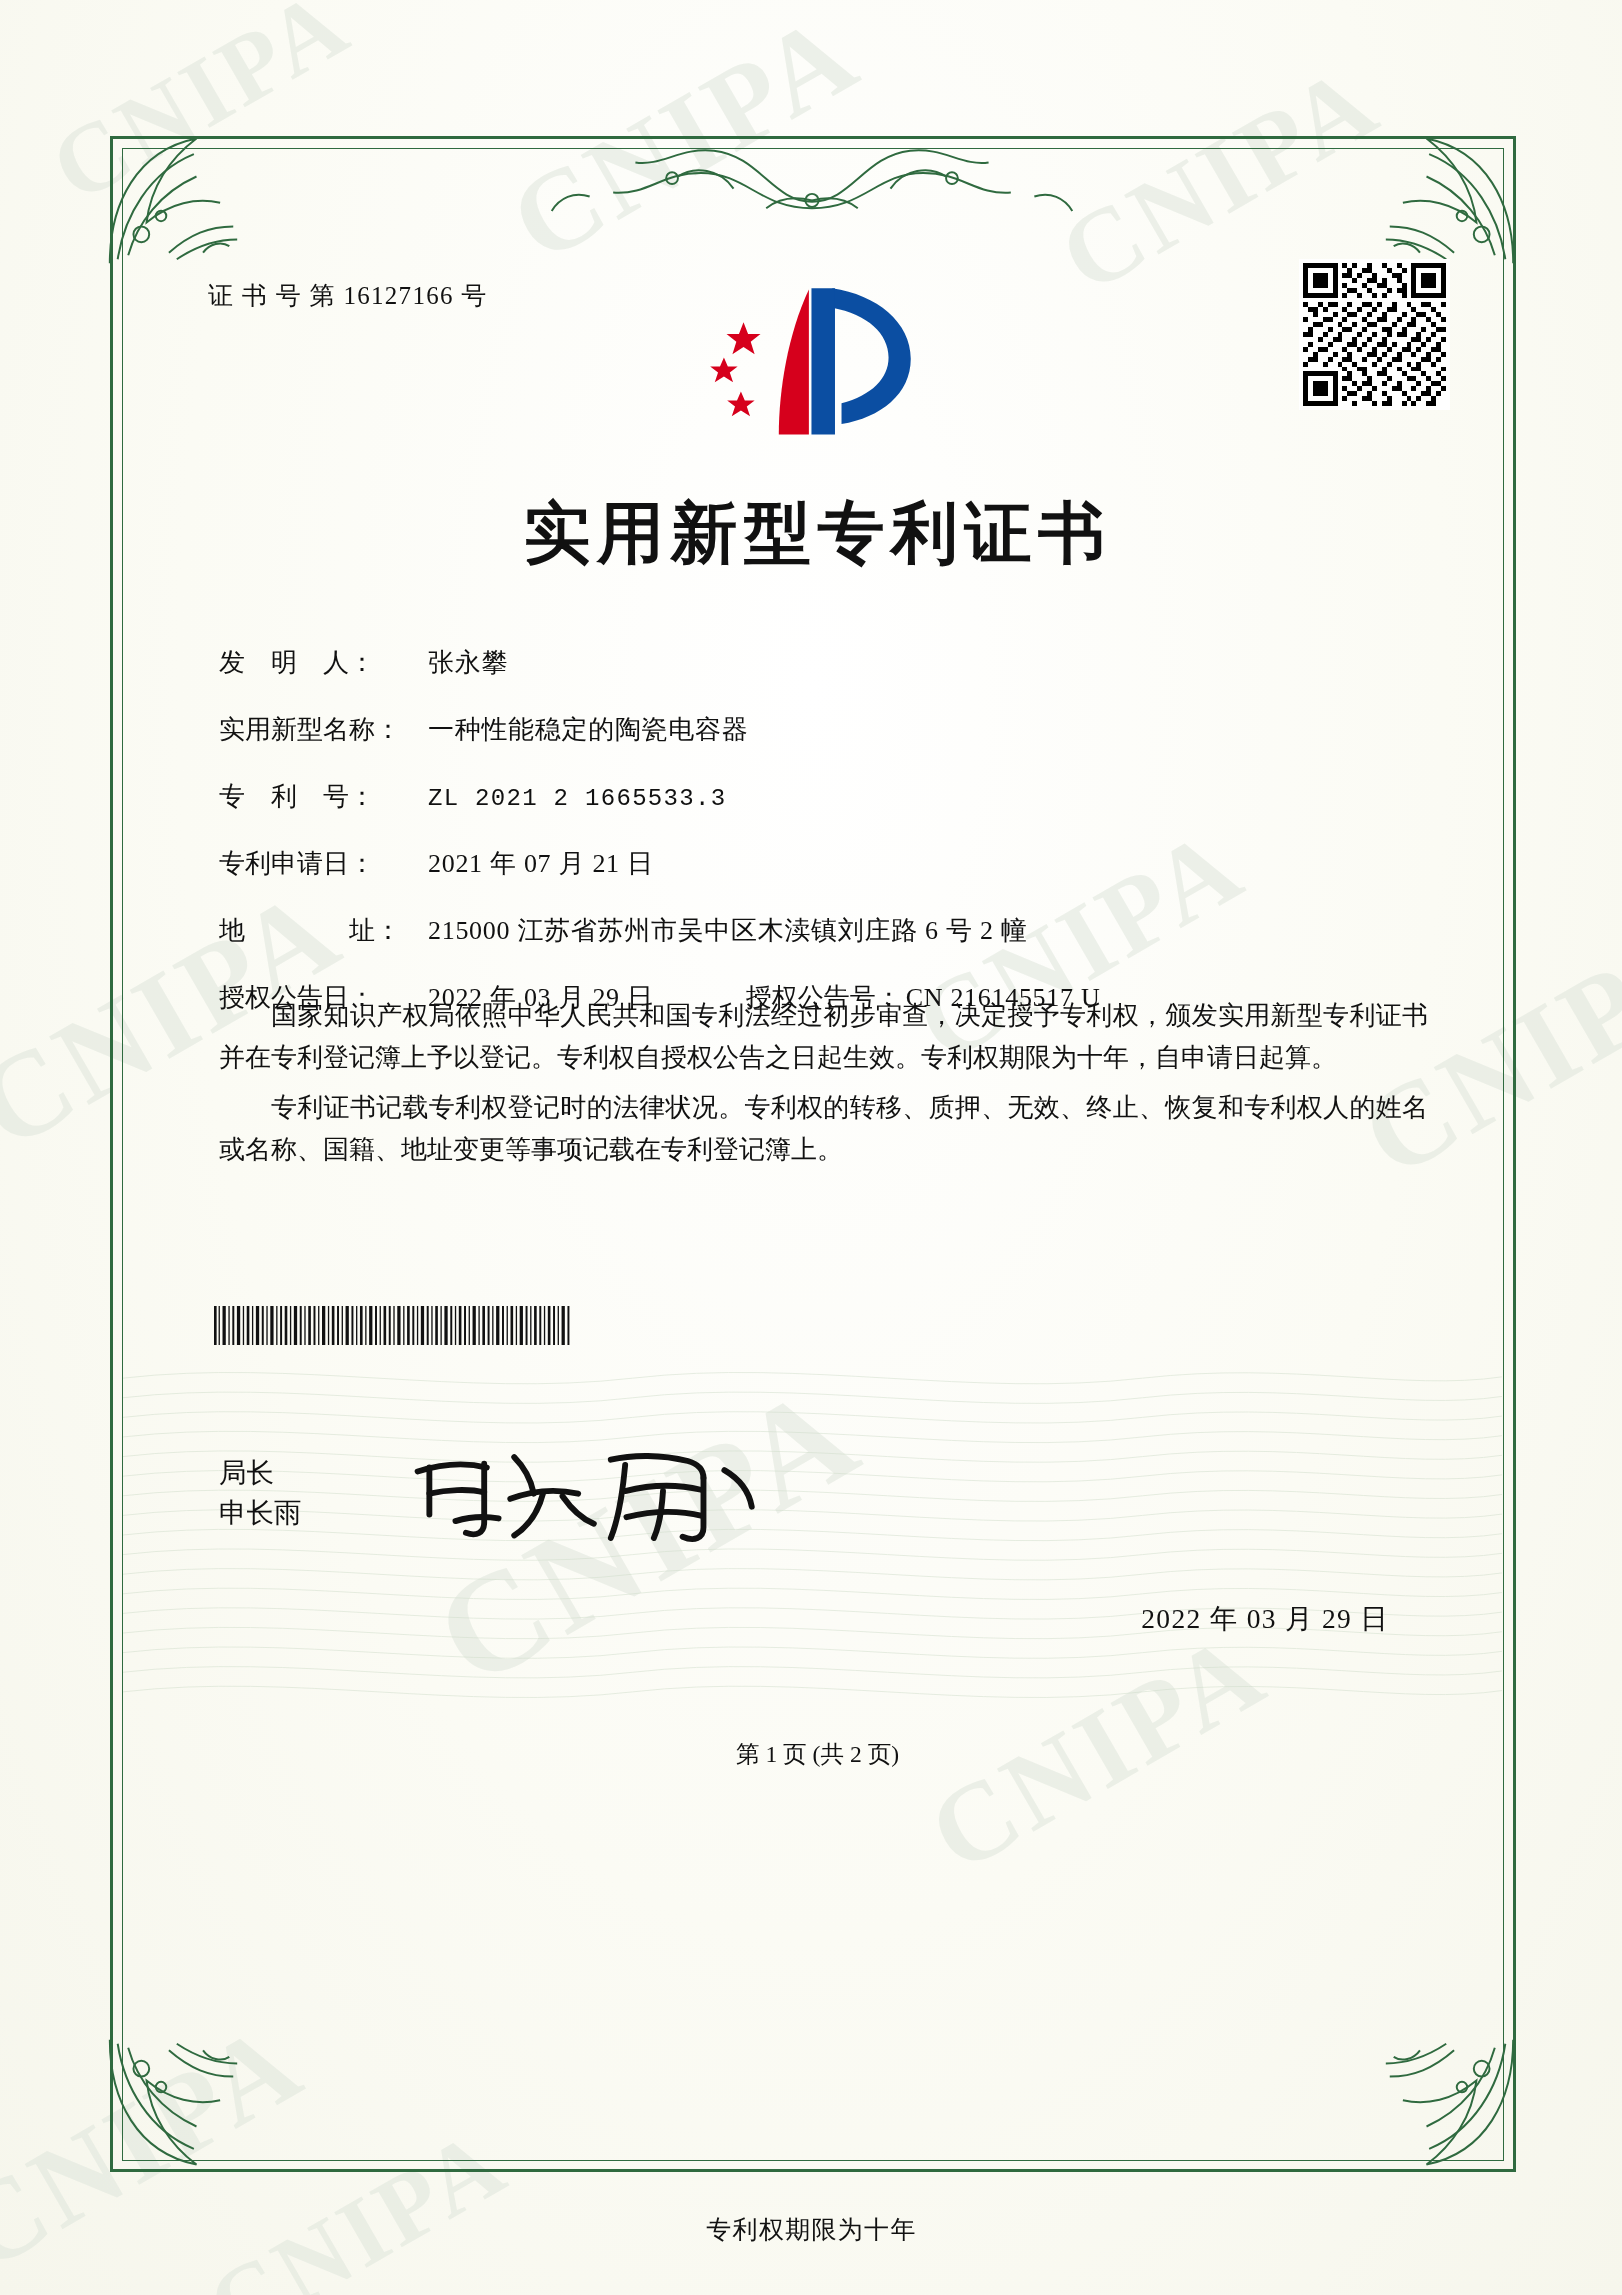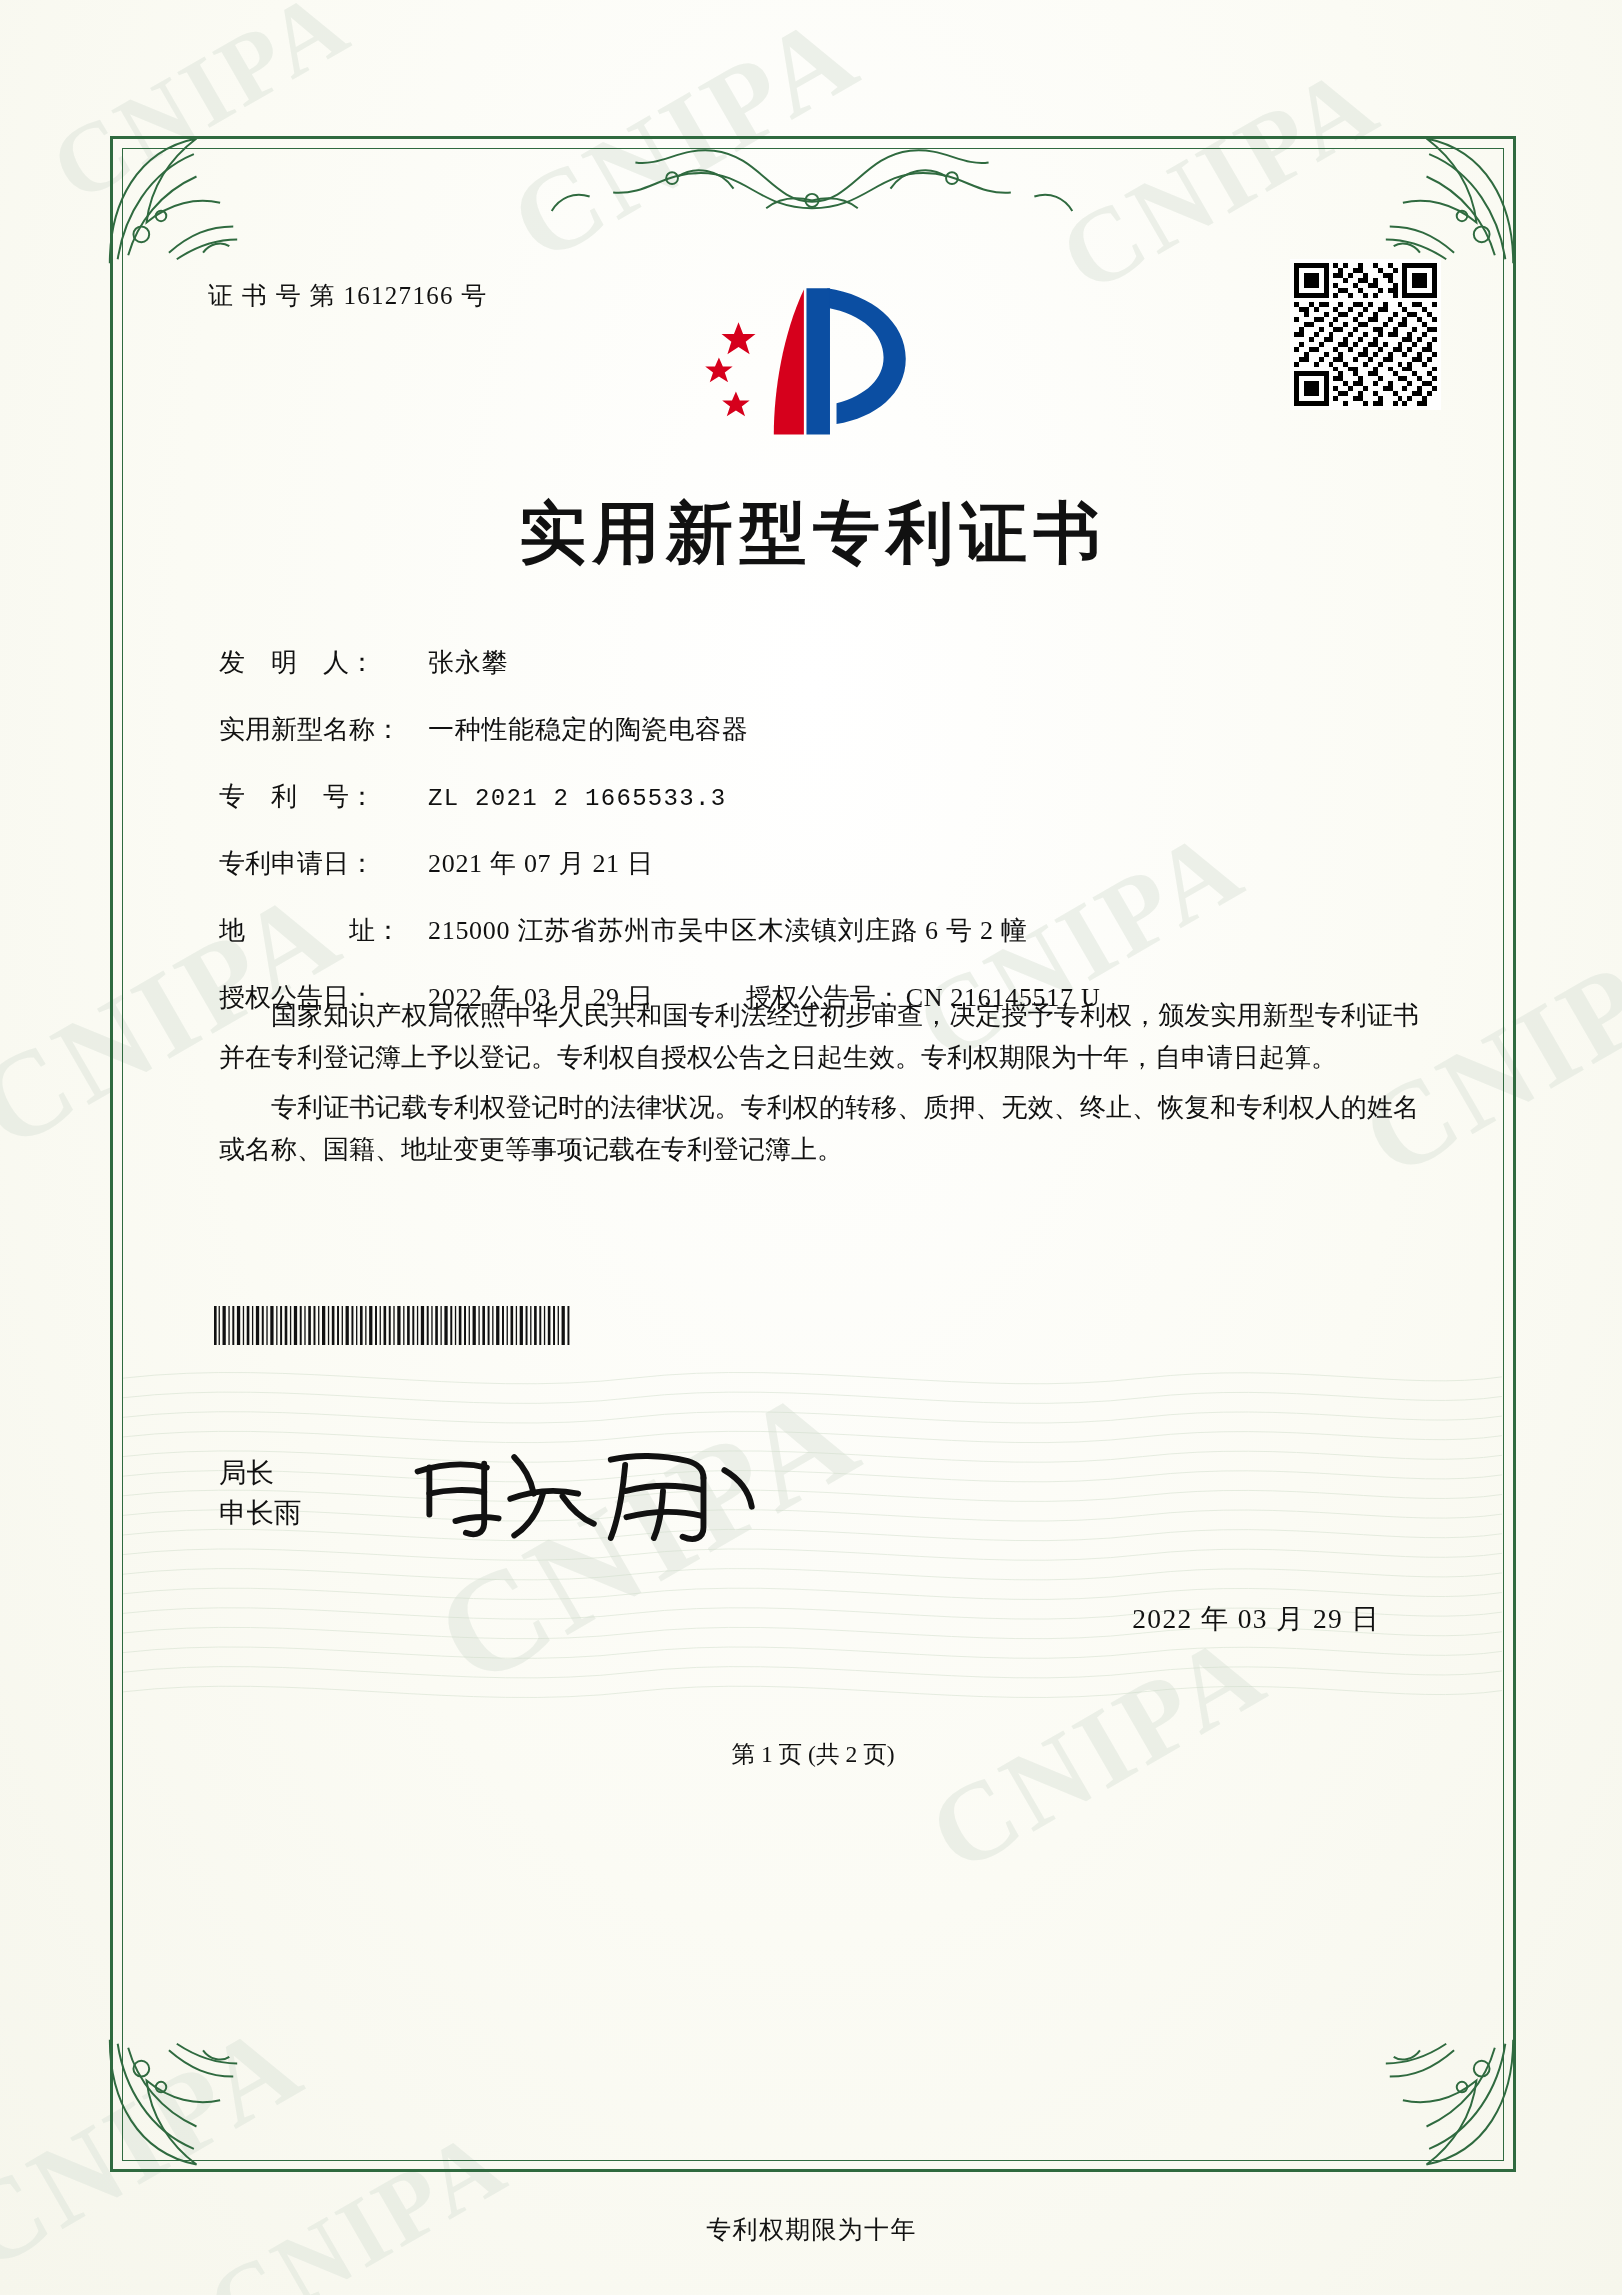--- a/index.html
+++ b/index.html
@@ -88,20 +88,21 @@
     height: 105px;
   }
 
   
   .content {
     position: absolute;
     left: 122px;
     top: 148px;
     width: 1382px;
     height: 2013px;
+    padding-left: 9px;
   }
 
   .cert-no {
     position: absolute;
     left: 86px;
     top: 131px;
     font-size: 25px;
     color: #111;
     letter-spacing: 1.3px;
     white-space: nowrap;

